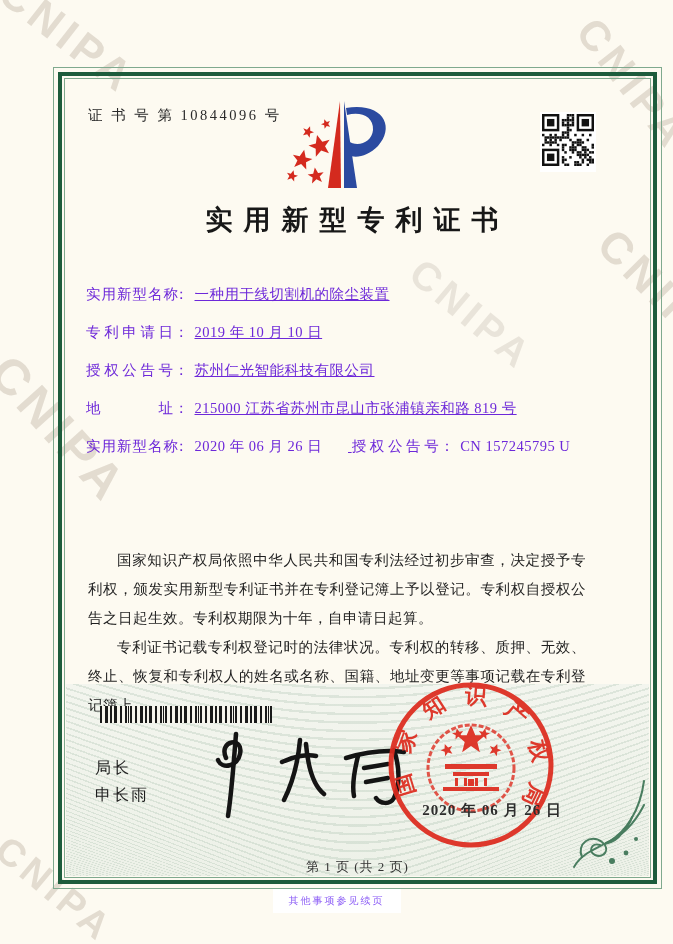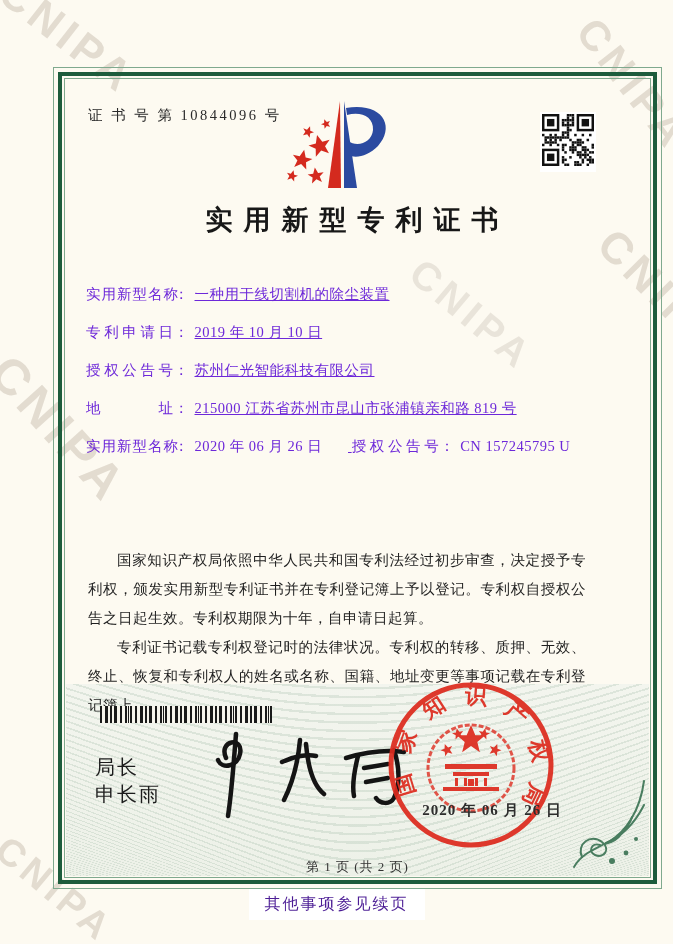--- a/index.html
+++ b/index.html
@@ -75,39 +75,39 @@
   .barcode{
     position:absolute;left:38px;top:630px;width:172px;height:17px;
     background:
       repeating-linear-gradient(90deg,#1a1a1a 0 2px,transparent 2px 5px),
       repeating-linear-gradient(90deg,#1a1a1a 0 1px,transparent 1px 7px),
       #f6f4ec;
   }
   .signatory{
     position:absolute;left:33px;top:678px;
     font-family:"Liberation Sans","DejaVu Sans",sans-serif;
-    font-size:20px;line-height:27px;color:#1c1c1c;font-weight:500;letter-spacing:2px;
+    font-size:16px;line-height:27px;color:#1c1c1c;font-weight:500;letter-spacing:2px;
   }
   .signature{position:absolute;left:126px;top:652px;}
   .seal{position:absolute;left:320px;top:600px;opacity:0.93;}
   .seal-date{
     position:absolute;left:340px;top:725px;width:180px;text-align:center;
     font-size:15px;letter-spacing:1px;color:#2d2d2d;font-weight:bold;
   }
   .page-info{
     position:absolute;left:0;top:782px;width:100%;text-align:center;
     font-size:13px;color:#333;letter-spacing:1px;
   }
   .flourish{position:absolute;right:3px;bottom:3px;}
 
   
   .note{
     position:absolute;left:50%;top:889px;transform:translateX(-50%);
     background:#ffffff;padding:5px 16px;z-index:2;
-    font-size:16px;letter-spacing:2px;color:#4c1d95;text-align:right;
+    font-size:10px;letter-spacing:2px;color:#8b5cf6;text-align:right;
   }
 </style>
 </head>
 <body>
 
 <div class="page">
 
   <div class="wm wm1">CNIPA</div>
   <div class="wm wm2">CNIPA</div>
   <div class="wm wm3">CNIPA</div>

